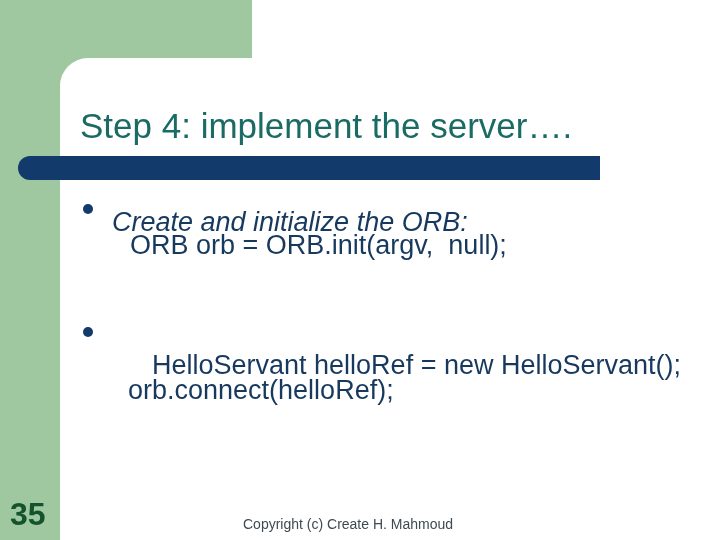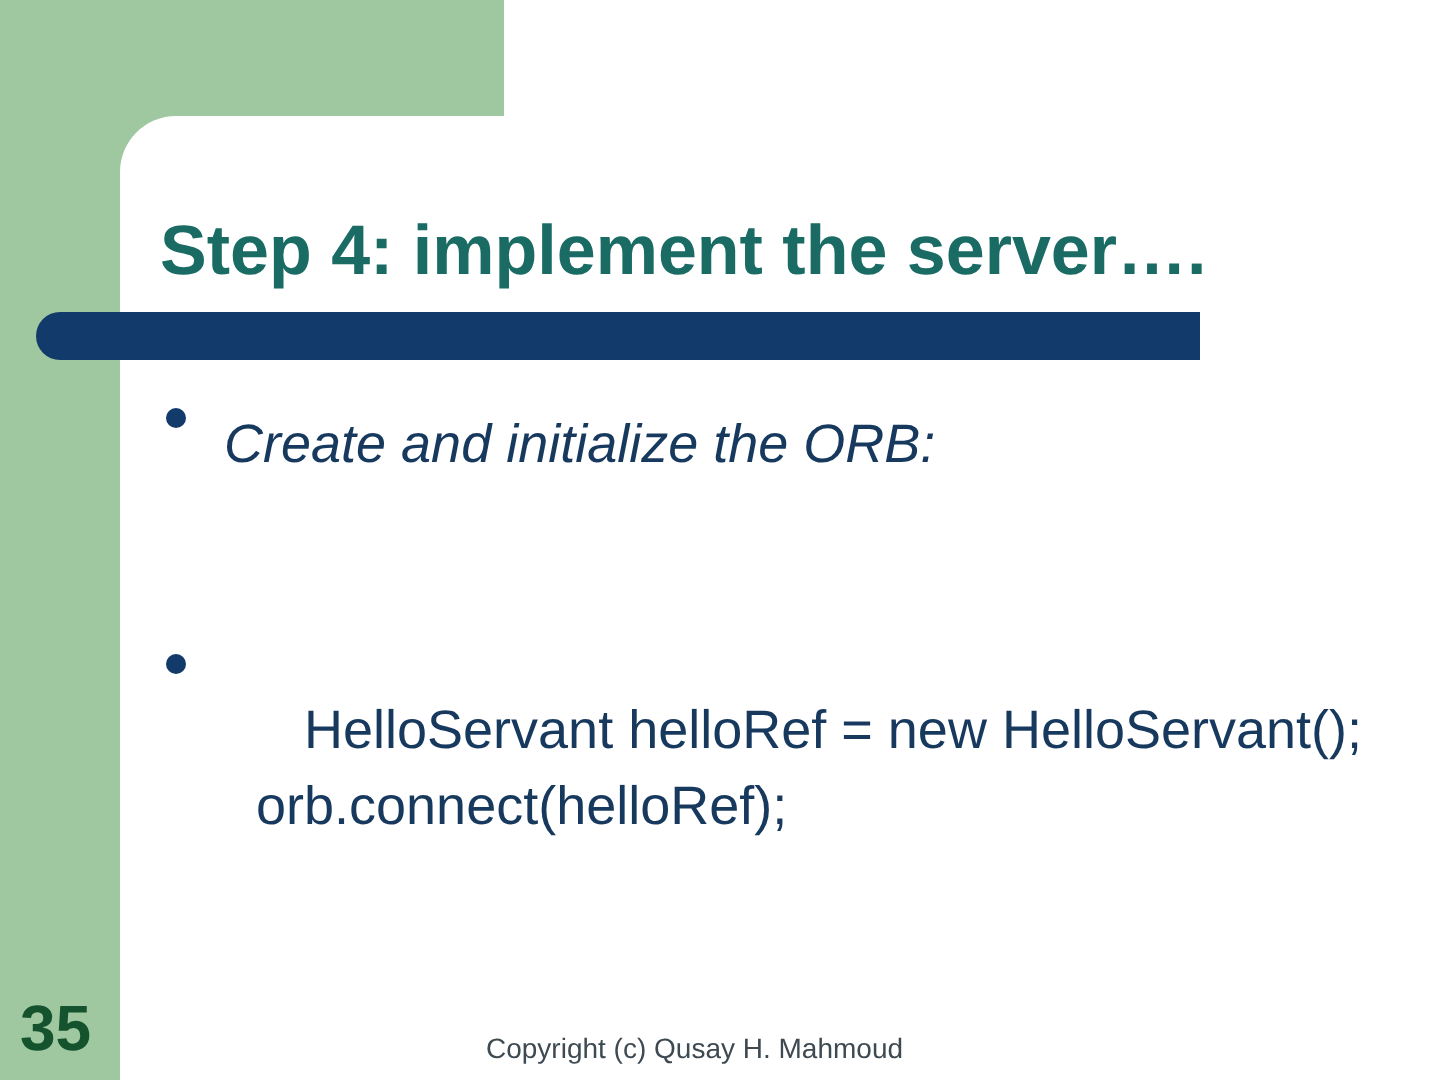--- a/index.html
+++ b/index.html
@@ -35,21 +35,21 @@
   }
   
   .navy-bar {
     position: absolute; left: 18px; top: 156px;
     width: 582px; height: 24px;
     background: #123A6B;
     border-radius: 12px 0 0 12px;
   }
   .title {
     position: absolute; left: 80px; top: 108px;
-    font-size: 35px; font-weight: bold;
+    font-size: 35px; font-weight: normal;
     color: #1A6B64;
     white-space: pre;
     line-height: 1;
   }
   .line {
     position: absolute;
     font-size: 27px;
     color: #17395E;
     white-space: pre;
     line-height: 1;
@@ -59,21 +59,21 @@
     width: 10px; height: 10px;
     border-radius: 50%;
     background: #123A6B;
   }
   .dot1 { left: 83px; top: 204px; }
   .dot2 { left: 83px; top: 327px; }
   .b1l1 { left: 112px; top: 209px; font-style: italic; }
   .b1l2 { left: 130px; top: 232px; }
   .b2l1 { left: 112px; top: 315px; }
   .b2l2 { left: 152px; top: 352px; }
-  .b2l3 { left: 128px; top: 390px; }
+  .b2l3 { left: 128px; top: 377px; }
   .page-number {
     position: absolute; left: 10px; top: 498px;
     font-size: 32px; font-weight: bold;
     color: #14532d;
     line-height: 1;
   }
   .footer {
     position: absolute; left: 243px; top: 517px;
     font-size: 14px;
     color: #3E4A52;
@@ -90,22 +90,23 @@
   <div class="green-top"></div>
   <div class="green-corner"></div>
   <div class="white-card"></div>
 
   <div class="title">Step 4: implement the server….</div>
 
   <div class="navy-bar"></div>
 
   <span class="bullet-dot dot1"></span>
   <div class="line b1l1">Create and initialize the ORB:</div>
+  <div class="line b1l2">ORB orb = ORB.init(argv,  null);</div>
 
   <span class="bullet-dot dot2"></span>
   <div class="line b2l2">HelloServant helloRef = new HelloServant();</div>
   <div class="line b2l3">orb.connect(helloRef);</div>
 
   <div class="page-number">35</div>
 
-  <div class="footer">Copyright (c) Qusay H. Mahmoud</div>
+  <div class="footer">Copyright (c) Create H. Mahmoud</div>
 
 </div>
 
 </body></html>

